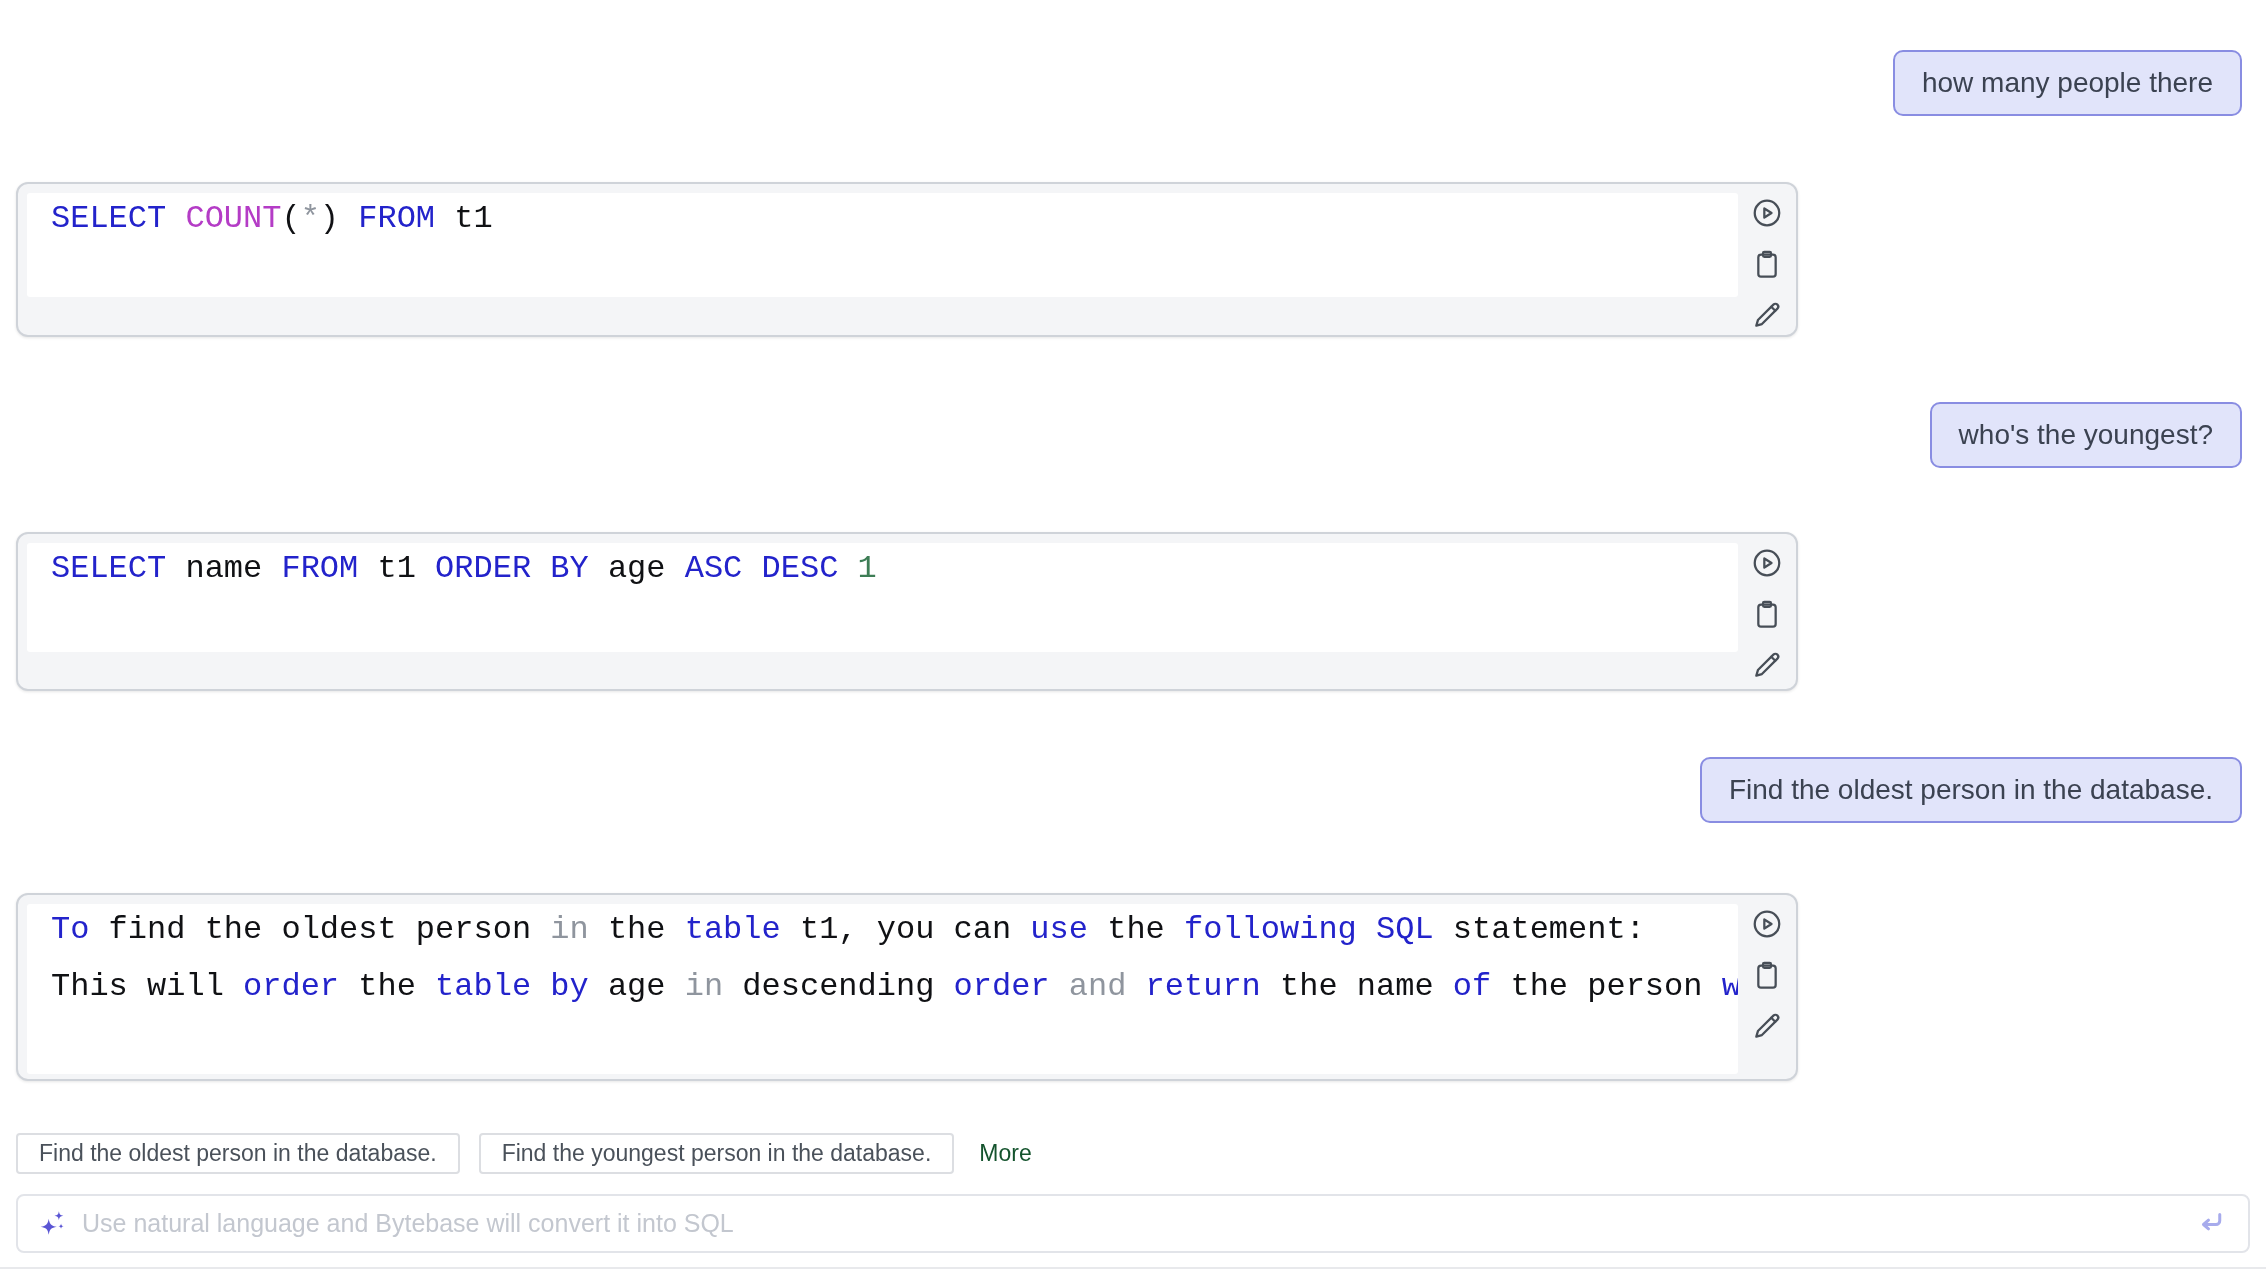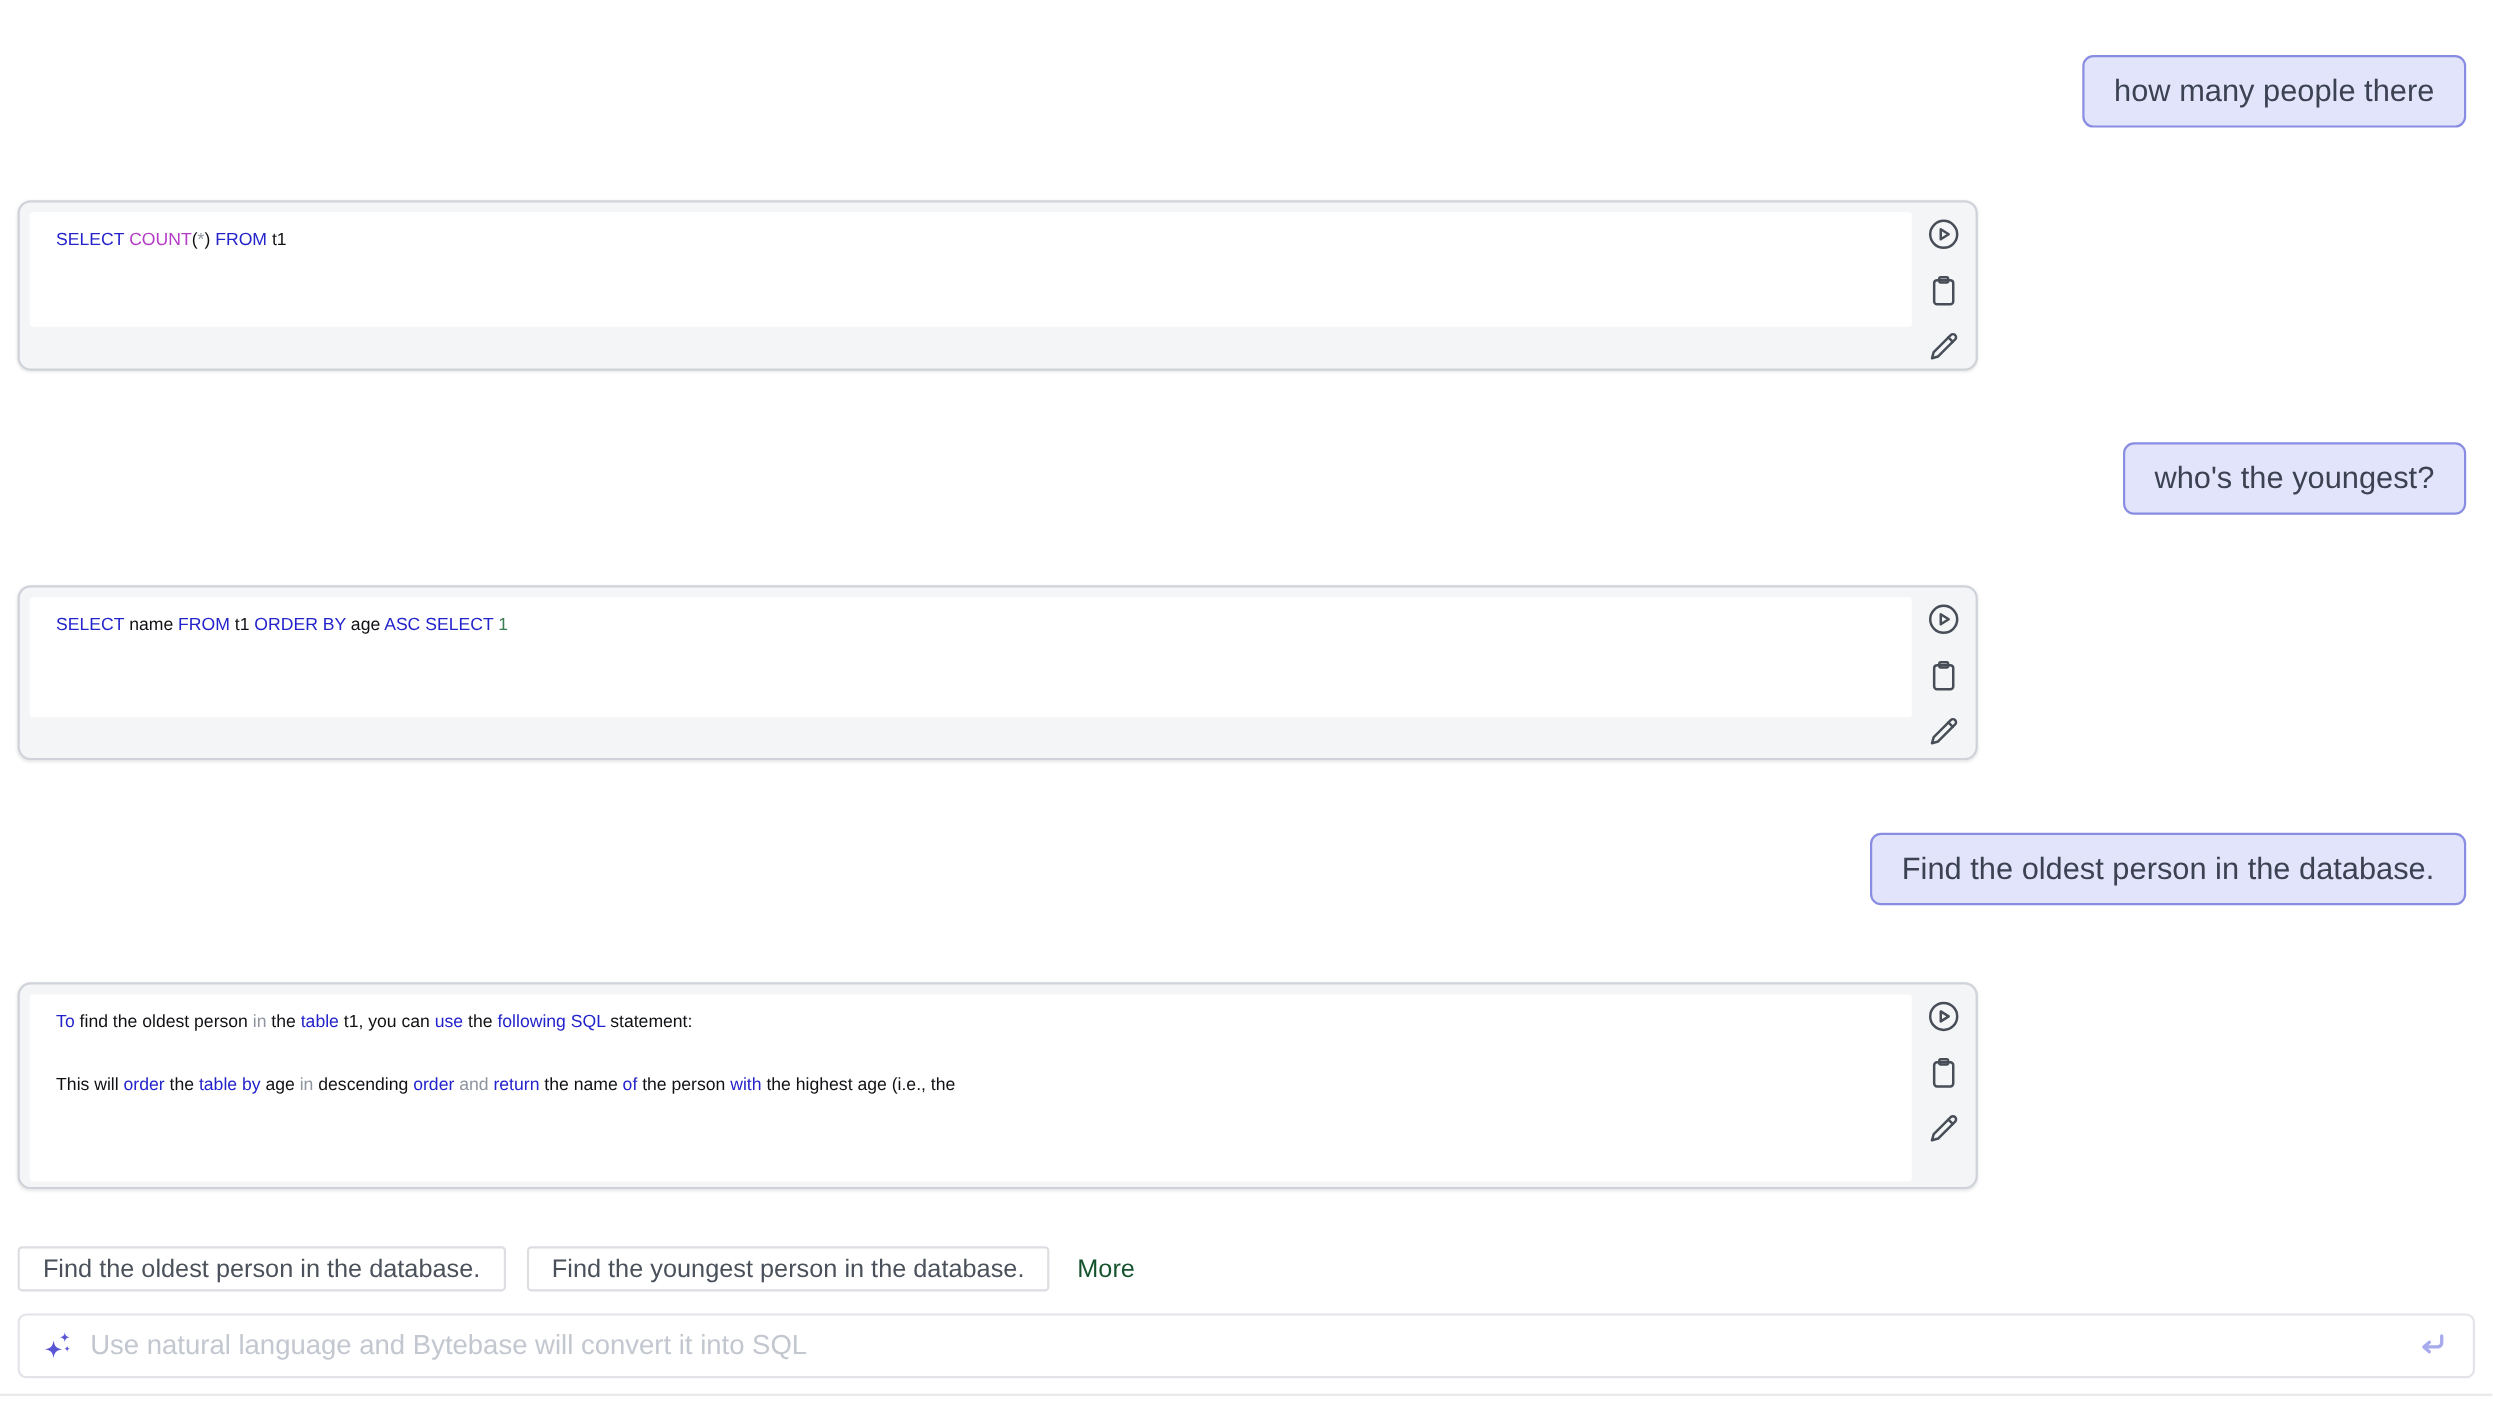--- a/index.html
+++ b/index.html
@@ -19,21 +19,21 @@
   .resp { position: absolute; left: 16px; width: 1782px; background: #f4f5f7;
     border: 2px solid #cfd3d9; border-radius: 12px; box-shadow: 0 1px 3px rgba(0,0,0,.10); }
   .resp.r1 { top: 182px; height: 155px; }
   .resp.r2 { top: 532px; height: 159px; }
   .resp.r3 { top: 893px; height: 188px; }
   .editor { position: absolute; left: 9px; top: 9px; right: 58px; background: #ffffff;
     border-radius: 3px; padding: 9px 24px; overflow: hidden; }
   .r1 .editor { height: 104px; }
   .r2 .editor { height: 109px; }
   .r3 .editor { height: 170px; }
-  .code-line { font-family: Liberation Sans, sans-serif; font-size: 16px;
+  .code-line { font-family: Liberation Mono, monospace; font-size: 32px;
     line-height: 33px; white-space: nowrap; color: #101114; margin-bottom: 24px; }
   .code-line:last-child { margin-bottom: 0; }
   .tok-kw { color: #2323cb; }
   .tok-fn { color: #b43cc6; }
   .tok-num { color: #3d7d55; }
   .tok-muted { color: #8f959e; }
   .tok-txt { color: #101114; }
 
   
   .actions { position: absolute; top: 14px; right: 11px; width: 36px;
@@ -103,21 +103,21 @@
               <path d="M4 20 L5.2 15.8 L16.8 4.2 A1.6 1.6 0 0 1 19.8 7.2 L8.2 18.8 Z"></path>
               <path d="M15.2 5.8 L18.2 8.8"></path>
             </svg>
         </span>
       </button>
     </div>
   </div>
 
   <div class="resp r2">
     <div class="editor">
-      <div class="code-line"><span class="tok-kw">SELECT </span><span class="tok-txt">name </span><span class="tok-kw">FROM </span><span class="tok-txt">t1 </span><span class="tok-kw">ORDER BY </span><span class="tok-txt">age </span><span class="tok-kw">ASC SELECT </span><span class="tok-num">1</span></div>
+      <div class="code-line"><span class="tok-kw">SELECT </span><span class="tok-txt">name </span><span class="tok-kw">FROM </span><span class="tok-txt">t1 </span><span class="tok-kw">ORDER BY </span><span class="tok-txt">age </span><span class="tok-kw">ASC DESC </span><span class="tok-num">1</span></div>
     </div>
     <div class="actions">
       <button class="icon-btn">
         <span>
           <svg width="32" height="32" viewBox="0 0 24 24">
               <circle cx="12" cy="12" r="9.2"></circle>
               <path d="M10 8.6 L15.4 12 L10 15.4 Z"></path>
             </svg>
         </span>
       </button>

